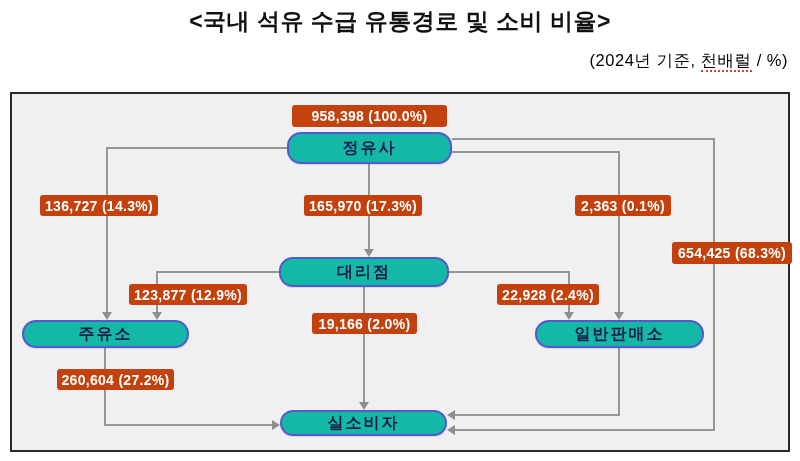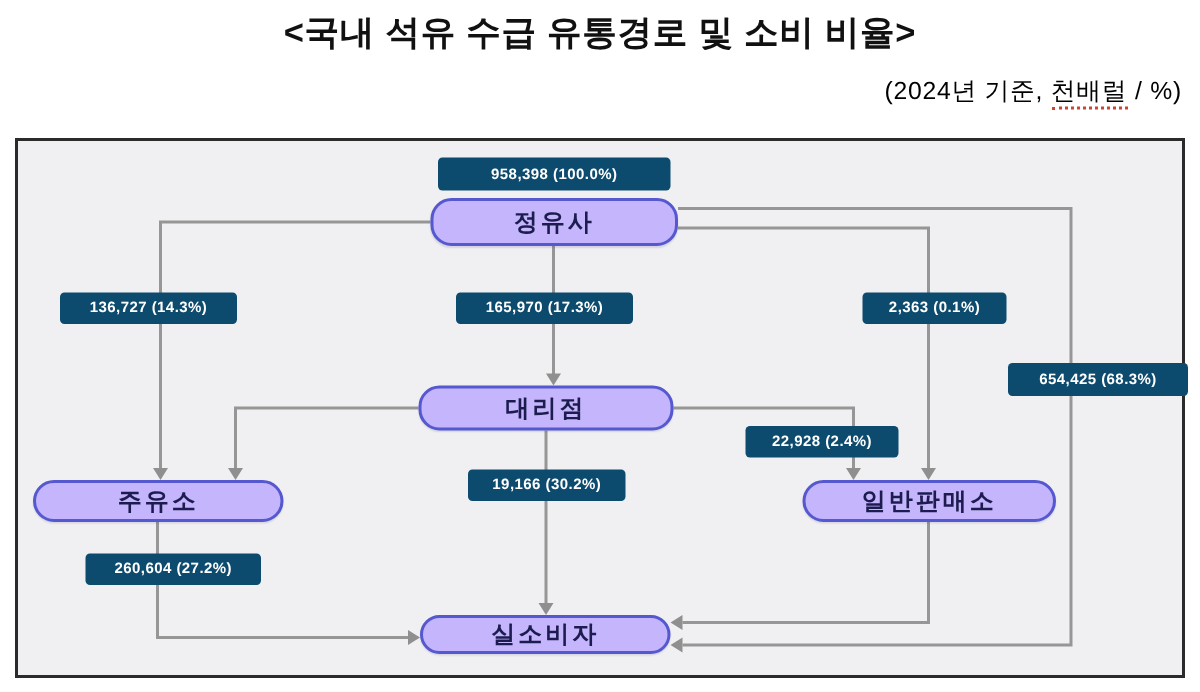--- a/index.html
+++ b/index.html
@@ -14,29 +14,29 @@
   .subtitle{
     position:absolute;top:50px;right:12px;font-size:16.5px;color:#000000;letter-spacing:0.5px;
   }
   .subtitle .squiggle{border-bottom:2px dotted #cc4433;padding-bottom:1px;}
   .panel{
     position:absolute;left:10px;top:92px;width:780px;height:360px;
     background:#f0f0f2;border:2px solid #2b2b2b;box-sizing:border-box;
   }
   .connectors{position:absolute;left:0;top:0;width:776px;height:356px;}
   .node{
-    position:absolute;background:#c4b5fd;border:2px solid #5558cf;border-radius:14px;
+    position:absolute;background:#14b8a6;border:2px solid #5558cf;border-radius:14px;
     box-sizing:border-box;display:flex;align-items:center;justify-content:center;
     font-size:16px;font-weight:bold;color:#1c1c4e;letter-spacing:2px;
     box-shadow:0 1px 1px rgba(60,60,120,0.15);
   }
   .badge{
-    position:absolute;background:#0c4a6e;color:#ffffff;border-radius:3px;
+    position:absolute;background:#c2410c;color:#ffffff;border-radius:3px;
     box-sizing:border-box;display:flex;align-items:center;justify-content:center;
-    font-size:10px;font-weight:bold;letter-spacing:0.3px;
+    font-size:14px;font-weight:bold;letter-spacing:0.3px;
   }
 </style>
 </head>
 <body>
 
 <div class="stage">
 
   <div class="title">&lt;국내 석유 수급 유통경로 및 소비 비율&gt;</div>
 
   <div class="subtitle"><span>(2024년 기준, </span><span class="squiggle">천배럴</span><span> / %)</span></div>
@@ -95,18 +95,19 @@
     <div class="node" style="left:267px;top:163px;width:170px;height:30px;">대리점</div>
     <div class="node" style="left:10px;top:226px;width:167px;height:28px;">주유소</div>
     <div class="node" style="left:268px;top:316px;width:167px;height:26px;">실소비자</div>
     <div class="node" style="left:523px;top:226px;width:169px;height:28px;">일반판매소</div>
 
     <div class="badge" style="left:280px;top:11px;width:155px;height:22px;">958,398 (100.0%)</div>
     <div class="badge" style="left:28px;top:101px;width:118px;height:21px;">136,727 (14.3%)</div>
     <div class="badge" style="left:292px;top:101px;width:118px;height:21px;">165,970 (17.3%)</div>
     <div class="badge" style="left:563px;top:101px;width:96px;height:21px;">2,363 (0.1%)</div>
     <div class="badge" style="left:660px;top:148px;width:120px;height:22px;">654,425 (68.3%)</div>
+    <div class="badge" style="left:117px;top:190px;width:118px;height:21px;">123,877 (12.9%)</div>
     <div class="badge" style="left:485px;top:190px;width:102px;height:21px;">22,928 (2.4%)</div>
-    <div class="badge" style="left:300px;top:219px;width:105px;height:21px;">19,166 (30.2%)</div>
+    <div class="badge" style="left:300px;top:219px;width:105px;height:21px;">19,166 (2.0%)</div>
     <div class="badge" style="left:45px;top:275px;width:117px;height:21px;">260,604 (27.2%)</div>
 
   </div>
 </div>
 
 </body></html>

